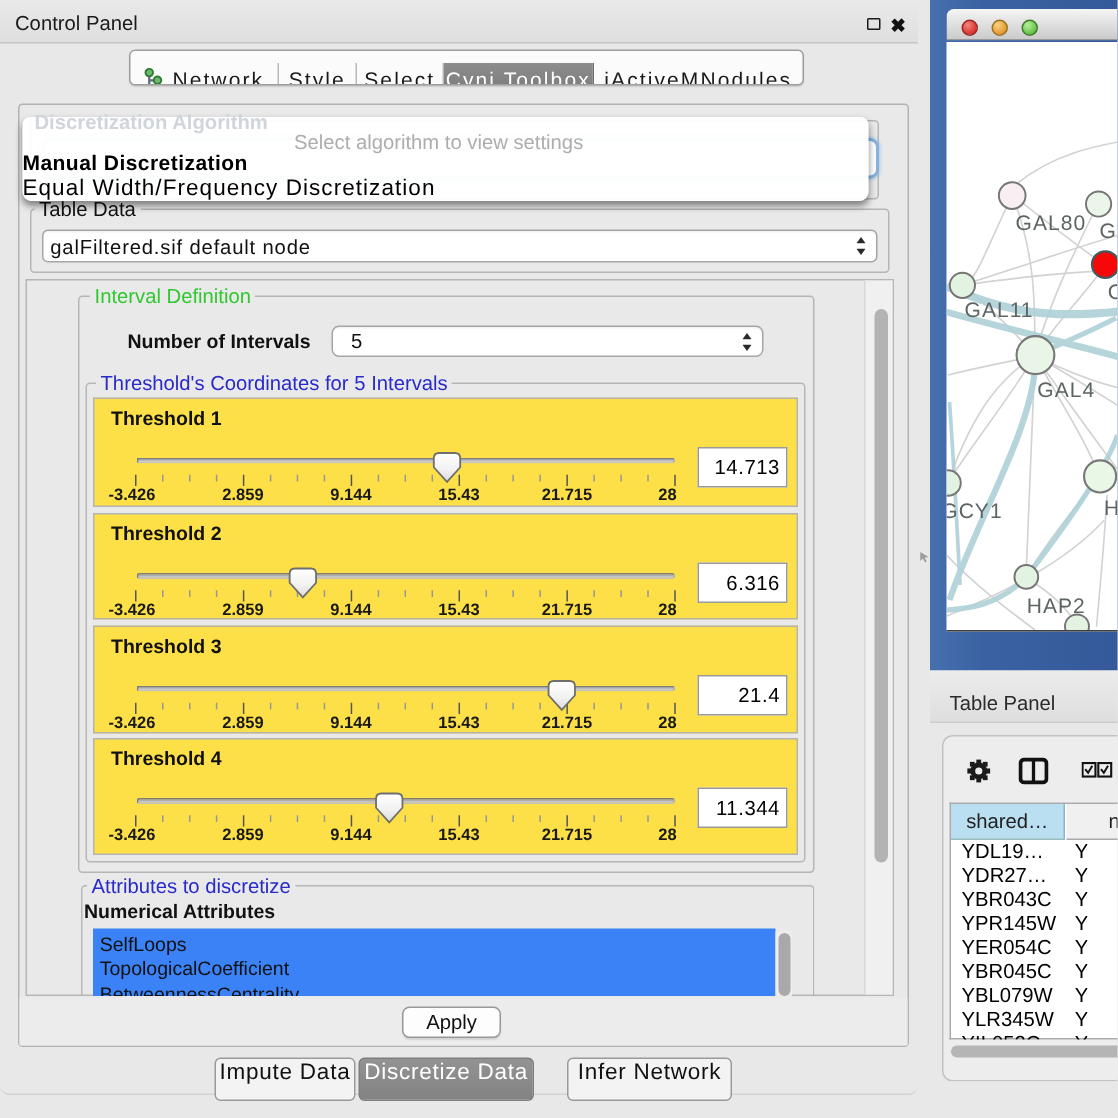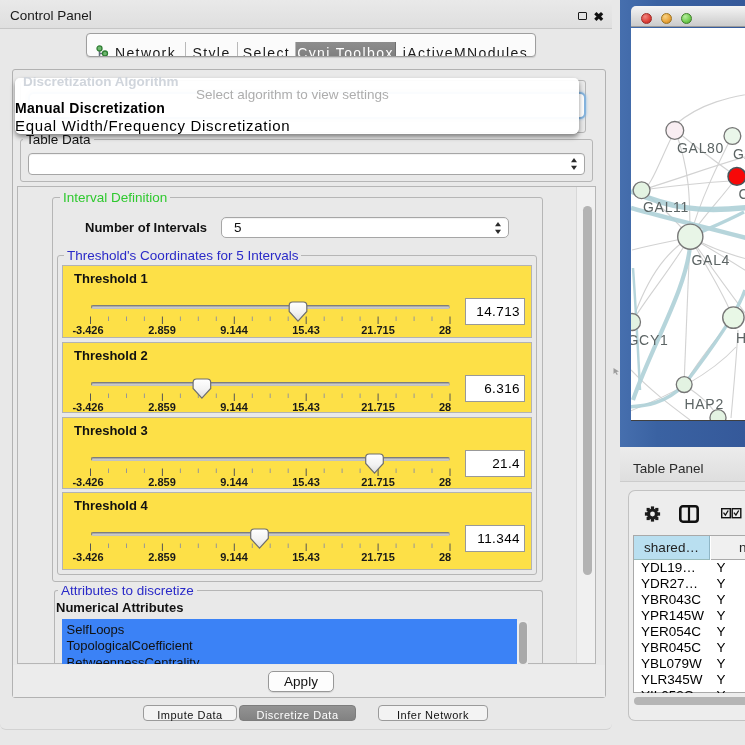--- a/index.html
+++ b/index.html
@@ -51,22 +51,22 @@
   padding:5px 4px 0 0; }
 
 #alist { position:absolute; left:62px; top:619px; width:455px; height:45px; background:#3b82f6;
   font-size:13px; color:#111; overflow:hidden; padding-top:3px; }
 #alist div { padding-left:4.5px; height:16.3px; line-height:16.3px; }
 
 #applyrow { position:absolute; left:13px; top:665px; width:592px; height:32px; background:#ececec; }
 #applybtn { position:absolute; left:268px; top:671px; width:66px; height:21px; background:#fdfdfd;
   border:1px solid #989898; border-radius:5px; font-size:13.5px; color:#111; text-align:center;
   line-height:19px; box-shadow:0 1px 1px rgba(0,0,0,0.1); }
-.btab { position:absolute; top:705px; height:16px; border:1px solid #9a9a9a; background:#f3f3f3;
-  border-radius:4px; font-size:11px; letter-spacing:0.5px; color:#111; text-align:center; line-height:18px; }
+.btab { position:absolute; top:705px; height:29px; border:1px solid #9a9a9a; background:#f3f3f3;
+  border-radius:4px; font-size:15px; letter-spacing:0.5px; color:#111; text-align:center; line-height:18px; }
 .btabsel { background:linear-gradient(#939393,#828282); color:#fff; border-color:#7d7d7d; }
 
 #popup { position:absolute; left:15px; top:78px; width:564px; height:56px;
   background:rgba(255,255,255,0.96); border-radius:5px 5px 6px 6px;
   box-shadow:0 3px 5px rgba(0,0,0,0.45); }
 
 #netwin { position:absolute; left:620px; top:0; width:125px; height:447px;
   background:linear-gradient(90deg,#466fae,#3a62a2 30%,#35599a); }
 #mactitle { position:absolute; left:631px; top:6px; width:114px; height:21px;
   background:linear-gradient(#f5f5f5,#cbcbcb); border-radius:5px 0 0 0;
@@ -111,20 +111,21 @@
 
 
 <div class="group" style="left:20px; top:80px; width:566px; height:53px;"></div>
 <div class="combo" style="left:27.5px; top:92px; width:558.5px; height:27px; border:2.5px solid #84b3dd; box-shadow:0 0 3px #86b7e2; border-radius:6px;"></div>
 
 
 <div class="group" style="left:20px; top:139px; width:573px; height:43px;">
   <span class="glabel" style="left:2px; color:#111;">Table Data</span>
 </div>
 <div class="combo" style="left:27.5px; top:153px; width:557.5px; height:22px;">
+  <span style="padding-left:5px;">galFiltered.sif default node</span>
   <svg class="stepper" width="6" height="12" viewBox="0 0 6 12">
       <path d="M3 0 L6 4.2 L0 4.2 Z" fill="#2a2a2a"></path>
       <path d="M3 12 L6 7.8 L0 7.8 Z" fill="#2a2a2a"></path>
     </svg>
 </div>
 
 
 <div id="spane"></div>
 <div id="vsb-track"></div>
 <div id="vsb-thumb"></div>

